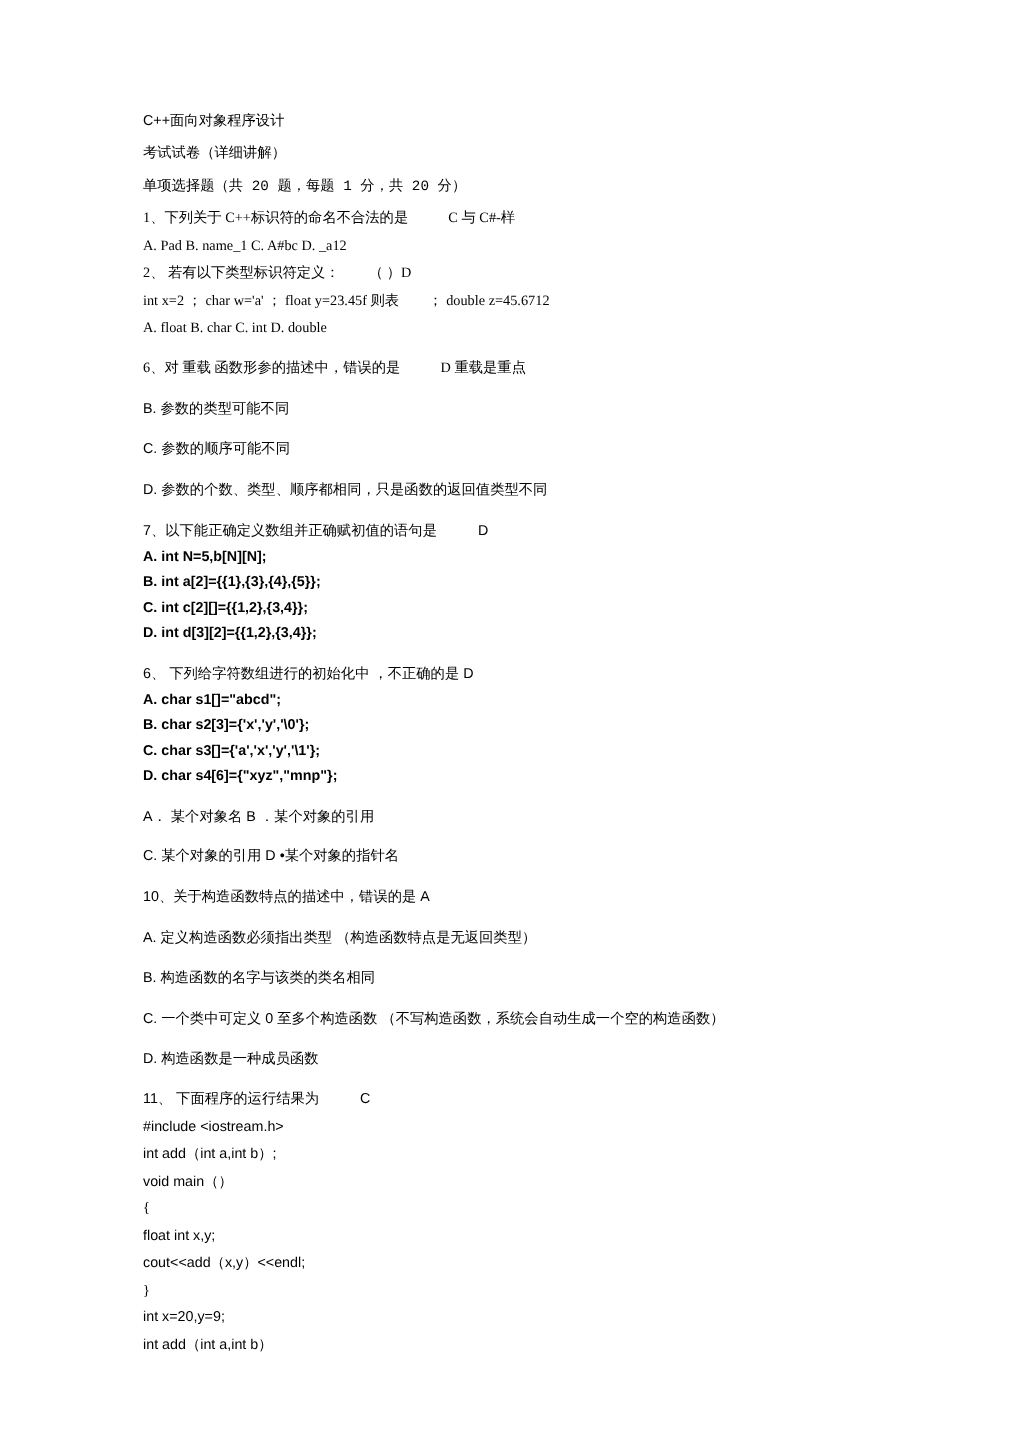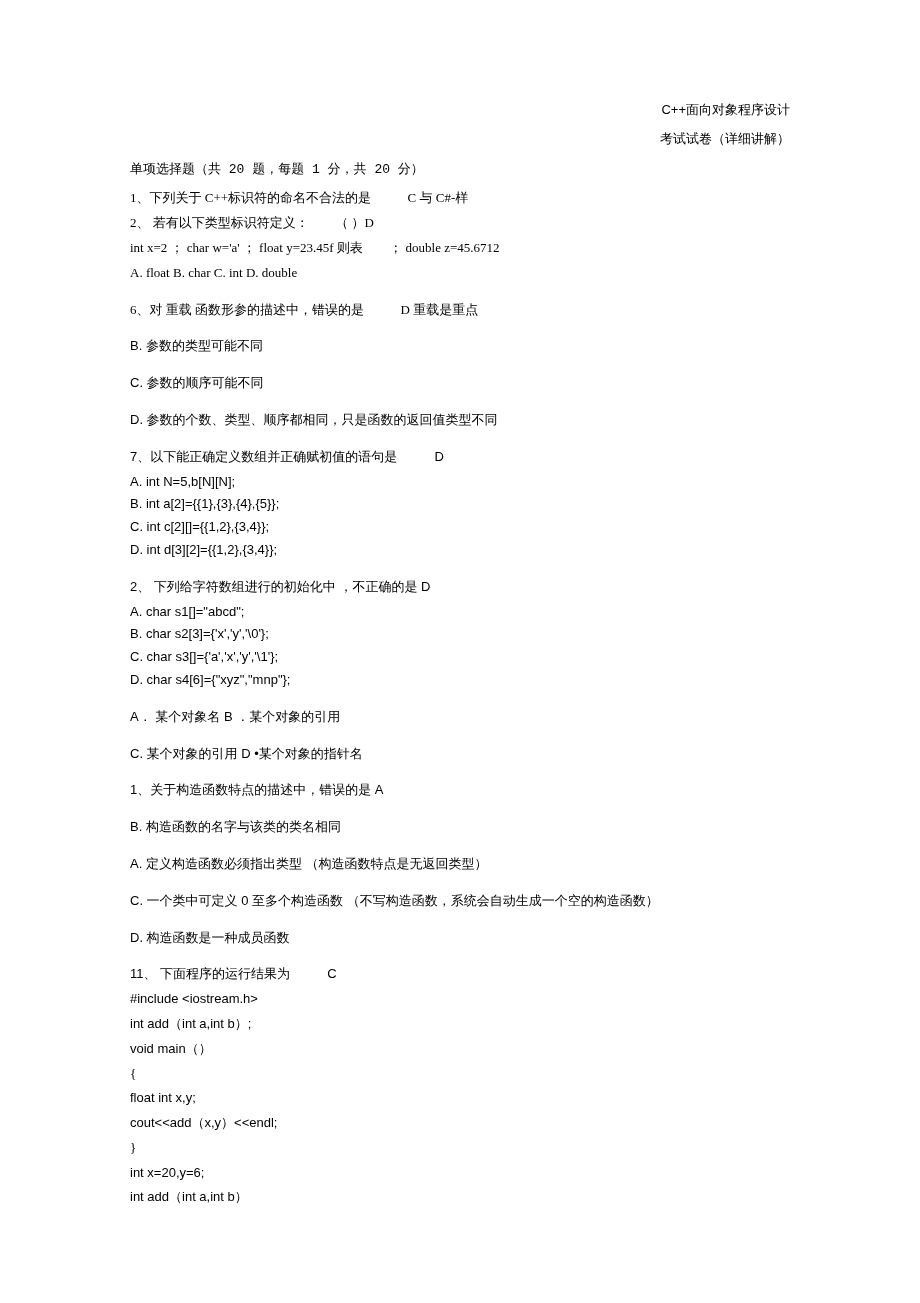--- a/index.html
+++ b/index.html
@@ -9,58 +9,59 @@
       padding: 0;
       width: 920px;
     }
     .page {
       padding: 100px 130px 50px 130px;
       font-size: 13px;
       color: #000000;
       line-height: 1.6;
     }
     .title-line {
-      text-align: right;
+      text-align: left;
       margin-bottom: 8px;
     }
     .section-header {
       margin-top: 10px;
       margin-bottom: 8px;
       font-family: Liberation Mono, monospace;
     }
     .indented-block {
       font-family: Liberation Serif, serif;
     }
     .q-line {
       margin: 4px 0;
     }
     .spaced {
       margin-top: 16px;
     }
     .gap-small { display: inline-block; width: 20px; }
     .gap-med { display: inline-block; width: 30px; }
-    .tight-lines .q-line { margin: 2px 0; }
+    .tight-lines .q-line { margin: 2px 0; font-weight: bold; }
     .code-brace { font-family: SimSun, serif; }
   </style>
 </head>
 <body>
 
 <div class="page">
 
   <div class="title-line">C++面向对象程序设计</div>
   <div class="title-line">考试试卷（详细讲解）</div>
 
   <div class="section-header">单项选择题（共 20 题，每题 1 分，共 20 分）</div>
 
   <div class="indented-block">
     <div class="q-line">
       <span>1、下列关于 C++标识符的命名不合法的是</span>
       <span class="gap-med"></span>
       <span>C 与 C#-样</span>
     </div>
+    <div class="q-line">A. Pad B. name_1 C. A#bc D. _a12</div>
 
     <div class="q-line">
       <span>2、 若有以下类型标识符定义：</span>
       <span class="gap-small"></span>
       <span>（  ）D</span>
     </div>
     <div class="q-line">
       <span>int x=2 ； char w='a' ； float y=23.45f 则表</span>
       <span class="gap-small"></span>
       <span>； double z=45.6712</span>
@@ -83,45 +84,45 @@
     <span class="gap-med"></span>
     <span>D</span>
   </div>
   <div class="tight-lines">
     <div class="q-line">A.   int N=5,b[N][N];</div>
     <div class="q-line">B.   int a[2]={{1},{3},{4},{5}};</div>
     <div class="q-line">C.   int c[2][]={{1,2},{3,4}};</div>
     <div class="q-line">D.   int d[3][2]={{1,2},{3,4}};</div>
   </div>
 
-  <div class="q-line spaced">2、 下列给字符数组进行的初始化中  ，不正确的是  D</div>
+  <div class="q-line spaced">6、 下列给字符数组进行的初始化中  ，不正确的是  D</div>
   <div class="tight-lines">
     <div class="q-line">A.   char s1[]="abcd";</div>
     <div class="q-line">B.   char s2[3]={'x','y','\0'};</div>
     <div class="q-line">C.   char s3[]={'a','x','y','\1'};</div>
     <div class="q-line">D.   char s4[6]={"xyz","mnp"};</div>
   </div>
 
   <div class="q-line spaced">A． 某个对象名 B ．某个对象的引用</div>
   <div class="q-line spaced">C. 某个对象的引用 D •某个对象的指针名</div>
 
-  <div class="q-line spaced">1、关于构造函数特点的描述中，错误的是  A</div>
+  <div class="q-line spaced">10、关于构造函数特点的描述中，错误的是  A</div>
+  <div class="q-line spaced">A.  定义构造函数必须指出类型 （构造函数特点是无返回类型）</div>
   <div class="q-line spaced">B.  构造函数的名字与该类的类名相同</div>
-  <div class="q-line spaced">A.  定义构造函数必须指出类型 （构造函数特点是无返回类型）</div>
   <div class="q-line spaced">C.  一个类中可定义 0 至多个构造函数 （不写构造函数，系统会自动生成一个空的构造函数）</div>
   <div class="q-line spaced">D.  构造函数是一种成员函数</div>
 
   <div class="q-line spaced">
     <span>11、 下面程序的运行结果为</span>
     <span class="gap-med"></span>
     <span>C</span>
   </div>
   <div class="q-line">#include &lt;iostream.h&gt;</div>
   <div class="q-line">int add（int a,int b）;</div>
   <div class="q-line">void main（）</div>
   <div class="q-line code-brace">{</div>
   <div class="q-line">float int x,y;</div>
   <div class="q-line">cout&lt;&lt;add（x,y）&lt;&lt;endl;</div>
   <div class="q-line code-brace">}</div>
-  <div class="q-line">int x=20,y=6;</div>
+  <div class="q-line">int x=20,y=9;</div>
   <div class="q-line">int add（int a,int b）</div>
 
 </div>
 
 </body></html>

